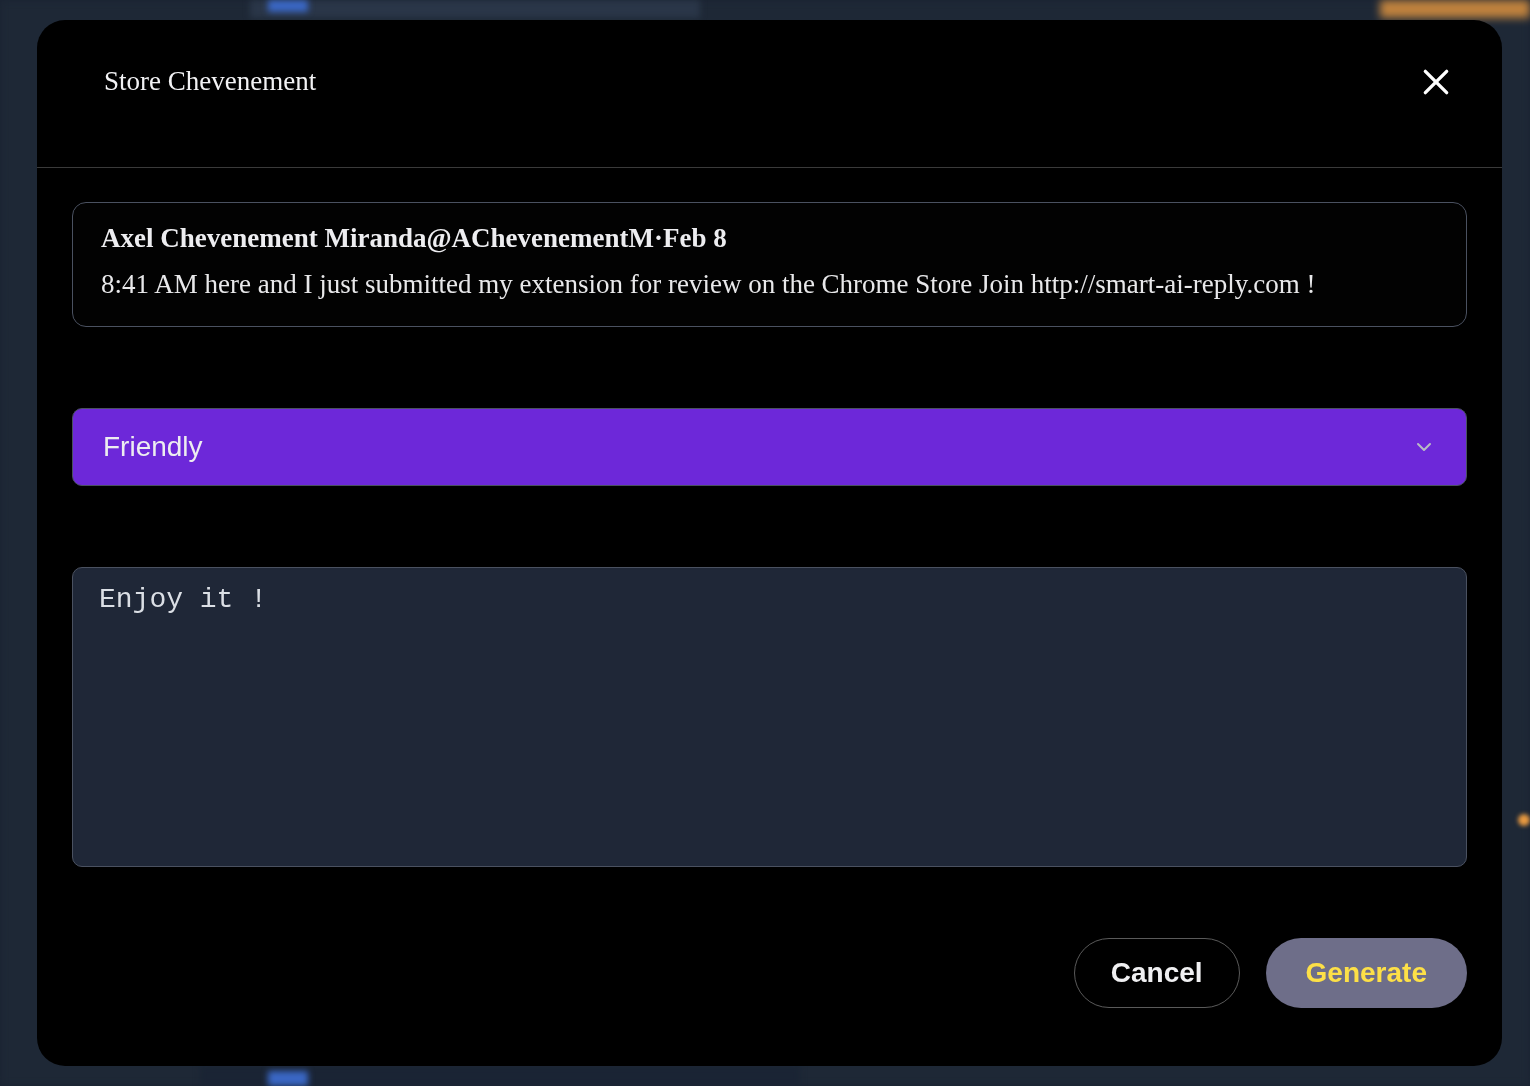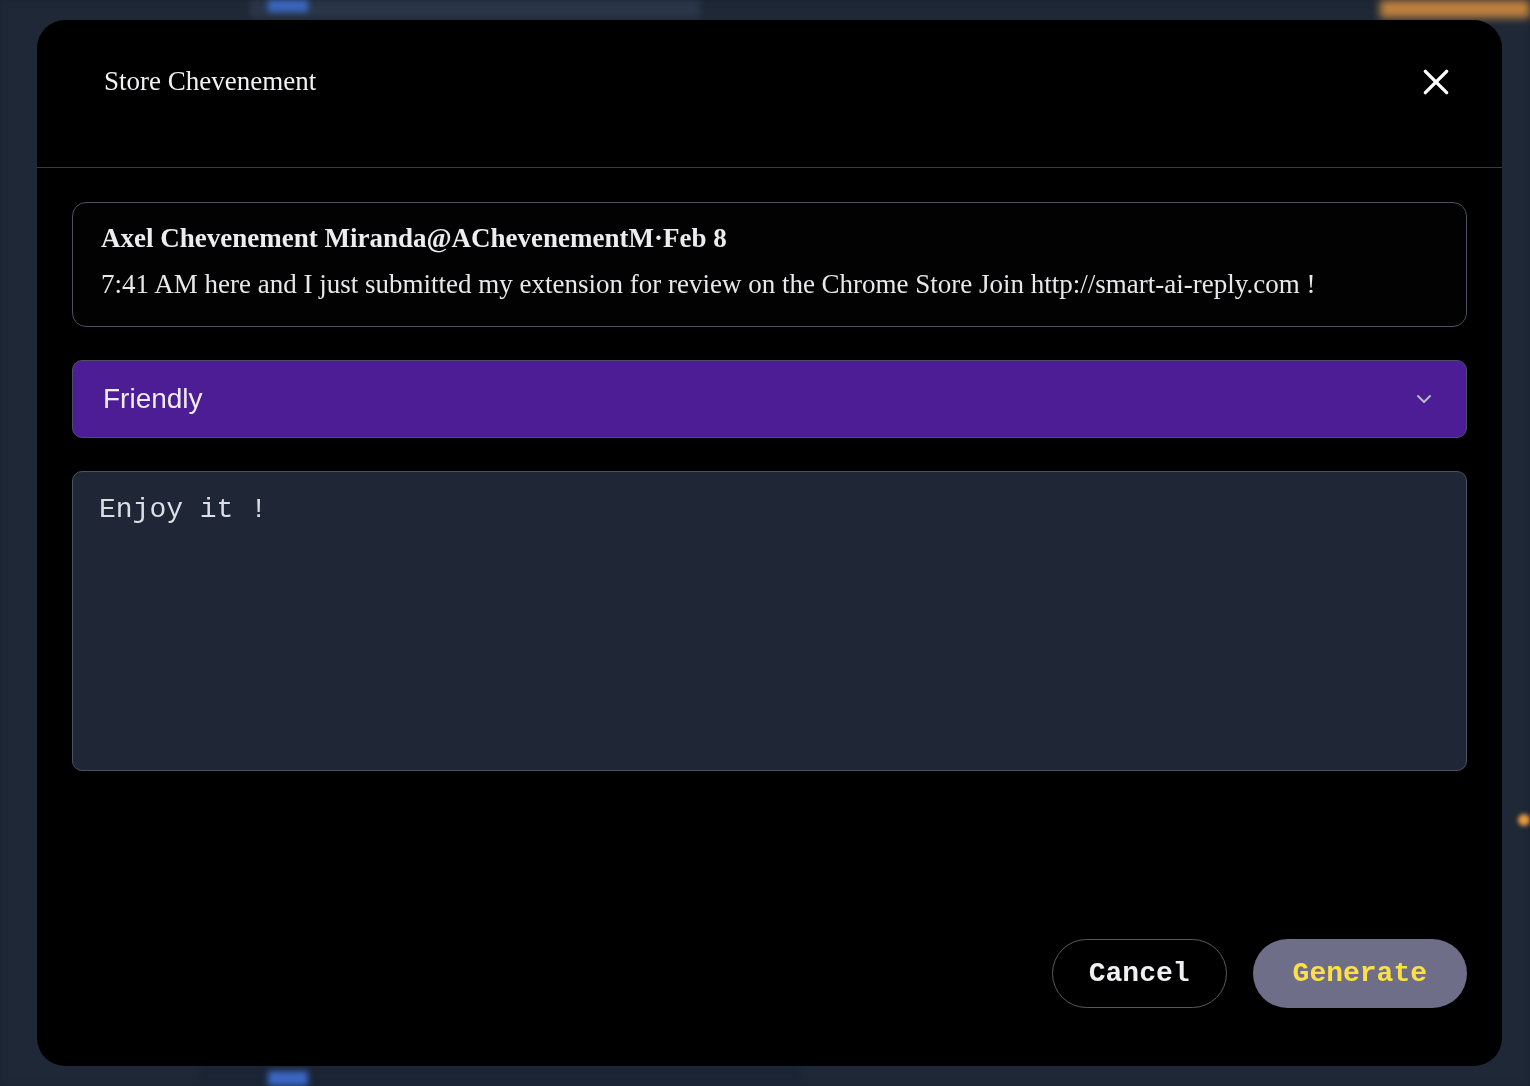--- a/index.html
+++ b/index.html
@@ -137,20 +137,21 @@
     .close-button svg {
       width: 32px;
       height: 32px;
     }
     
     .modal-body {
       flex: 1;
       padding: 34px 35px;
       display: flex;
       flex-direction: column;
+      gap: 48px;
     }
     
     .post-box {
       border: 1.5px solid #4a5160;
       border-radius: 14px;
       padding: 20px 28px 24px 28px;
       background: #020202;
     }
     
     .post-header {
@@ -164,21 +165,21 @@
       color: #e8e8ea;
       font-size: 27px;
       font-weight: normal;
       line-height: 1.35;
     }
     
     .tone-select {
       margin-top: 33px;
       border: 1.5px solid #4a5160;
       border-radius: 10px;
-      background: #4c1d95;
+      background: #6d28d9;
       padding: 22px 30px;
       display: flex;
       align-items: center;
       justify-content: space-between;
       cursor: pointer;
     }
     
     .tone-label {
       color: #ededf0;
       font-size: 28px;
@@ -189,42 +190,42 @@
     .chevron {
       width: 24px;
       height: 24px;
     }
     
     .reply-textarea {
       margin-top: 33px;
       border: 1.5px solid #4a5160;
       border-radius: 10px;
       background: #1f2737;
-      padding: 22px 26px;
+      padding: 16px 26px;
       min-height: 300px;
       color: #dbdfe5;
       font-size: 28px;
       font-family: 'Courier New', monospace;
       resize: none;
       outline: none;
     }
     
     .modal-footer {
       padding: 0 35px 58px 35px;
       display: flex;
       justify-content: flex-end;
       gap: 26px;
     }
     
     .btn {
       padding: 18px 36px;
       border-radius: 40px;
       font-size: 28px;
       font-weight: bold;
-      font-family: Liberation Mono, monospace;
+      font-family: Liberation Sans, sans-serif;
       cursor: pointer;
     }
     
     .btn-cancel {
       background: transparent;
       color: #f0f0f2;
       border: 1.5px solid #5a5a5a;
     }
     
     .btn-generate {
@@ -258,21 +259,21 @@
       </svg>
     </button>
   </div>
 
   <div class="modal-body">
 
     <div class="post-box">
       <div class="post-header">
         <span>Axel Chevenement Miranda</span><span>@AChevenementM</span><span>·</span><span>Feb 8</span>
       </div>
-      <div class="post-content">7:41 AM here and I just submitted my extension for review on the Chrome Store Join http://smart-ai-reply.com !</div>
+      <div class="post-content">8:41 AM here and I just submitted my extension for review on the Chrome Store Join http://smart-ai-reply.com !</div>
     </div>
 
     <div class="tone-select">
       <span class="tone-label">Friendly</span>
       <svg class="chevron" viewBox="0 0 24 24" fill="none" stroke="#b8bcc4" stroke-width="2" stroke-linecap="round" stroke-linejoin="round">
         <polyline points="6 9 12 15 18 9"></polyline>
       </svg>
     </div>
 
     <textarea class="reply-textarea" style="">Enjoy it !</textarea>

